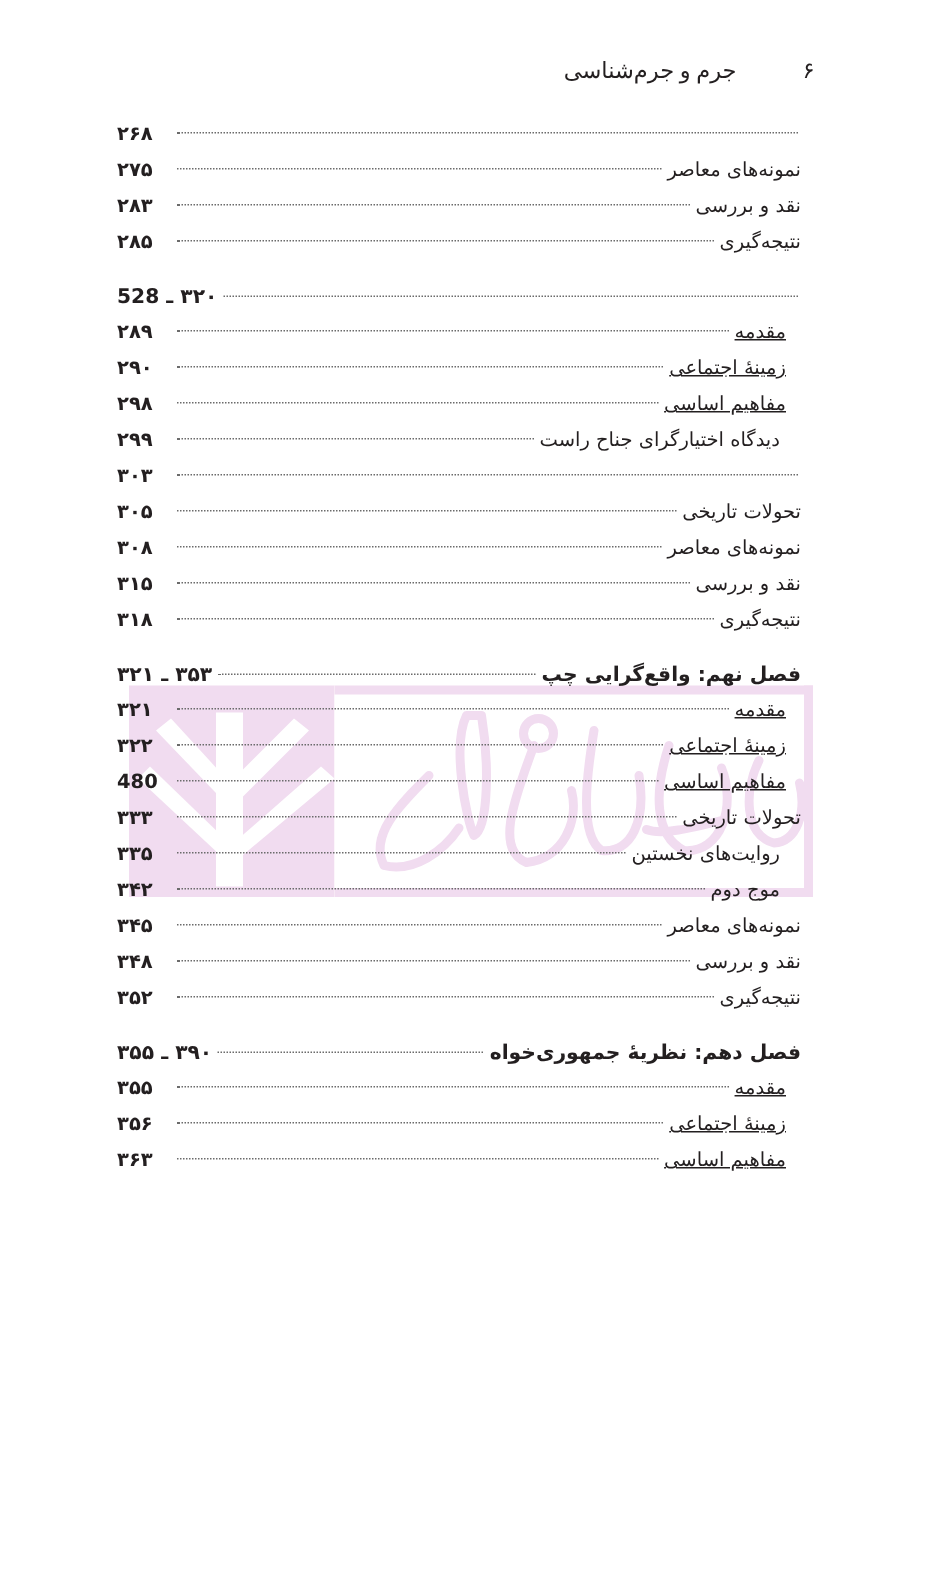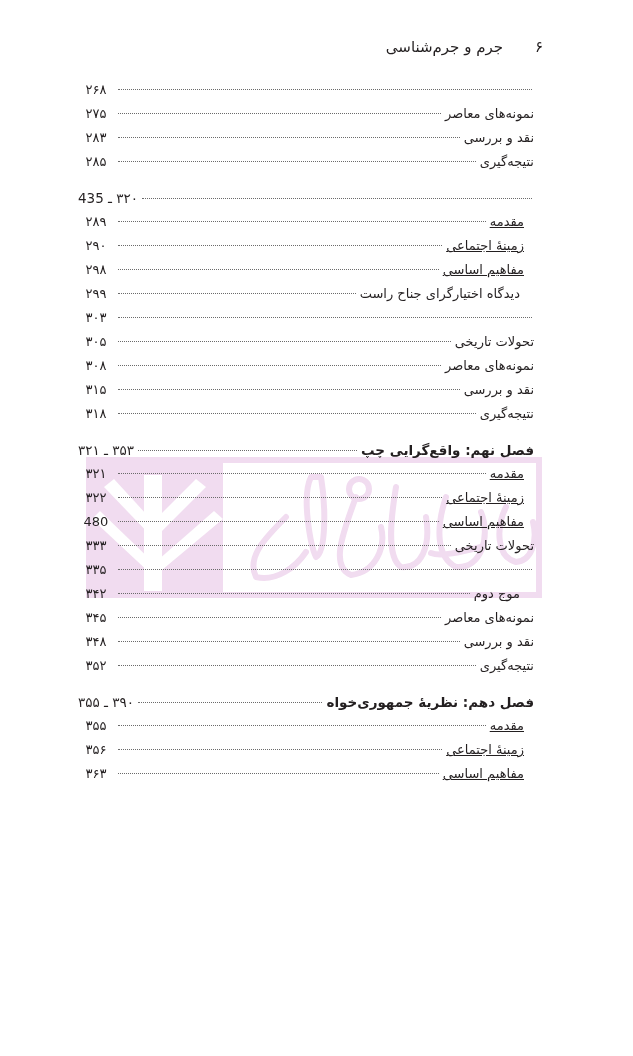--- a/index.html
+++ b/index.html
@@ -24,23 +24,24 @@
       direction: rtl;
       font-size: 15px;
     }
     .page-header .page-num {
       position: absolute;
       right: 0;
       top: 0;
     }
     .page-header .book-title {
       position: absolute;
-      right: 40px;
+      right: 52px;
       top: 0;
       white-space: nowrap;
+      font-family: Liberation Serif, serif;
     }
 
     .watermark {
       position: absolute;
       left: 86px;
       top: 457px;
       width: 462px;
       height: 141px;
       z-index: 0;
     }
@@ -94,23 +95,23 @@
       flex: 1;
       border-bottom: 1.5px dotted #6b6b6b;
       height: 0;
       margin: 0 2px 0 4px;
       position: relative;
       top: -4px;
     }
     .toc-row .page {
       white-space: nowrap;
       direction: rtl;
-      text-align: center;
+      text-align: left;
       min-width: 36px;
-      font-weight: normal;
+      font-weight: bold;
     }
     .lvl-1 .label { padding-right: 0; }
     .lvl-2 .label { padding-right: 10px; text-decoration: underline; }
     .lvl-3 .label { padding-right: 14px; }
   </style>
 </head>
 <body>
 
 <div class="page-header">
   <span class="page-num">۶</span>
@@ -160,21 +161,21 @@
     <span class="page">۲۸۳</span>
   </div>
   <div class="toc-row lvl-1">
     <span class="label">نتیجه‌گیری</span>
     <span class="leader"></span>
     <span class="page">۲۸۵</span>
   </div>
 
   <div class="toc-row chapter chapter-gap">
     <span class="leader"></span>
-    <span class="page">۳۲۰ ـ 435</span>
+    <span class="page">۳۲۰ ـ 528</span>
   </div>
   <div class="toc-row lvl-2">
     <span class="label">مقدمه</span>
     <span class="leader"></span>
     <span class="page">۲۸۹</span>
   </div>
   <div class="toc-row lvl-2">
     <span class="label">زمینهٔ اجتماعی</span>
     <span class="leader"></span>
     <span class="page">۲۹۰</span>
@@ -233,20 +234,21 @@
     <span class="label">مفاهیم اساسی</span>
     <span class="leader"></span>
     <span class="page">480</span>
   </div>
   <div class="toc-row lvl-1">
     <span class="label">تحولات تاریخی</span>
     <span class="leader"></span>
     <span class="page">۳۳۳</span>
   </div>
   <div class="toc-row lvl-3">
+    <span class="label">روایت‌های نخستین</span>
     <span class="leader"></span>
     <span class="page">۳۳۵</span>
   </div>
   <div class="toc-row lvl-3">
     <span class="label">موج دوم</span>
     <span class="leader"></span>
     <span class="page">۳۴۲</span>
   </div>
   <div class="toc-row lvl-1">
     <span class="label">نمونه‌های معاصر</span>

